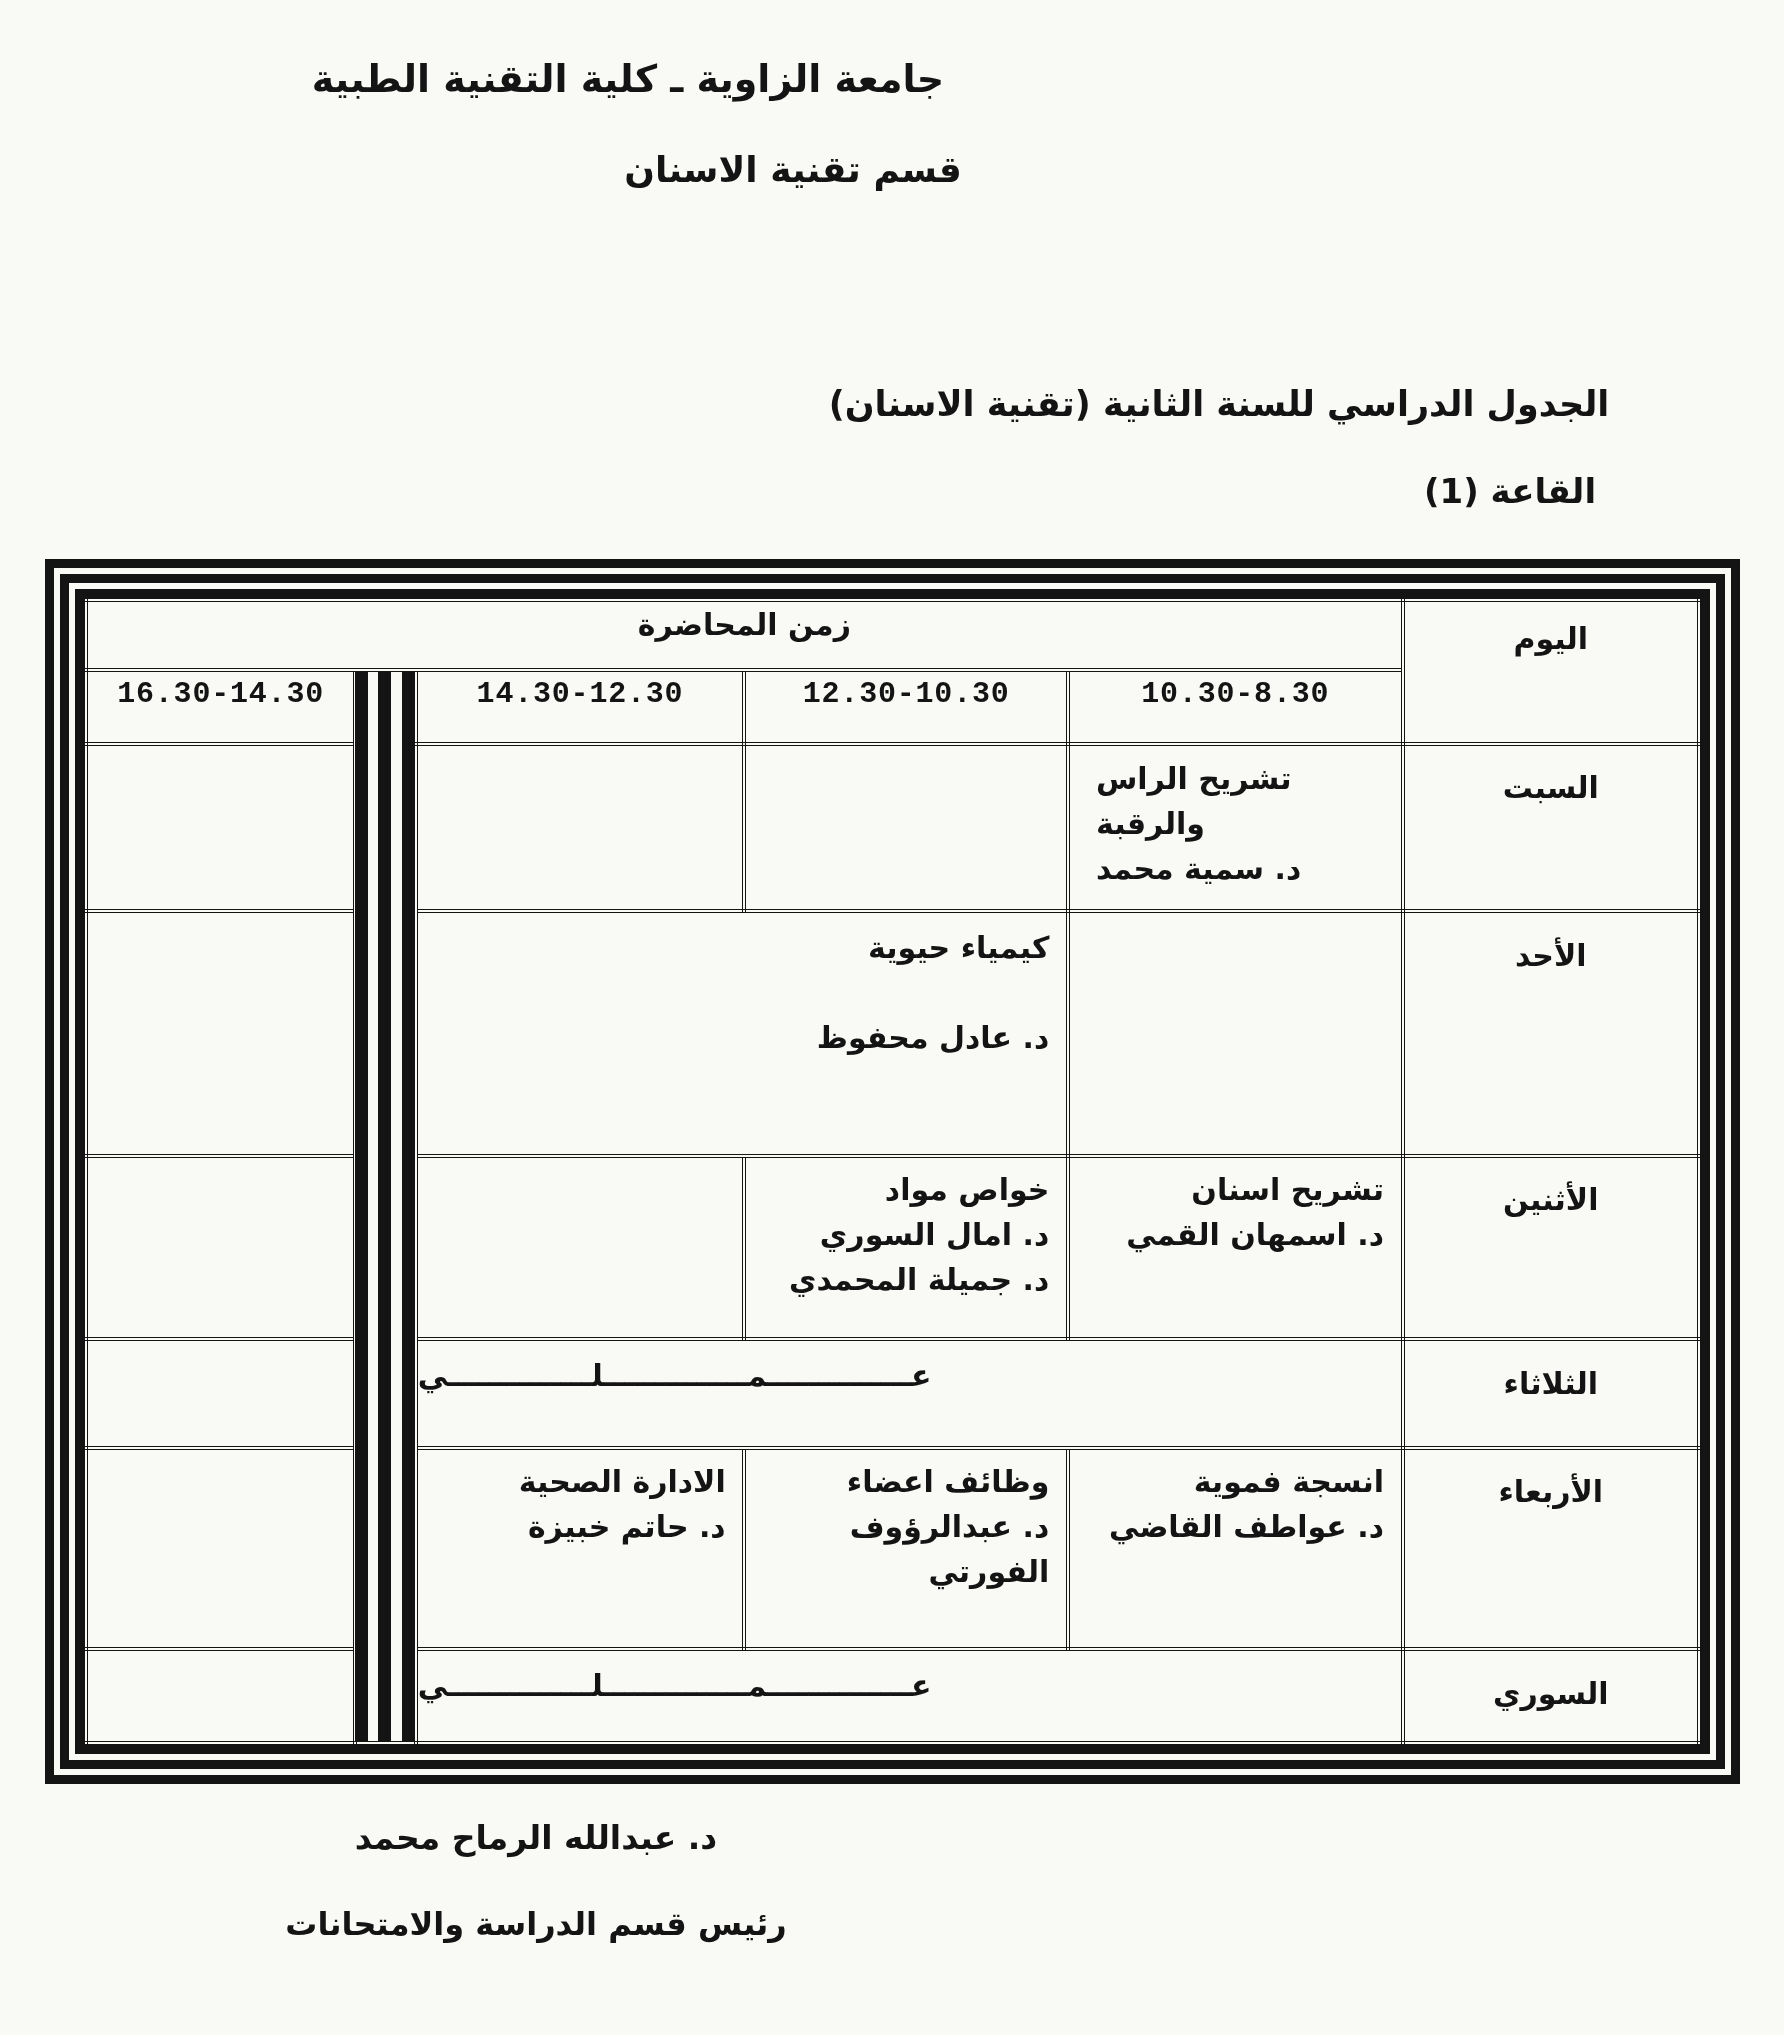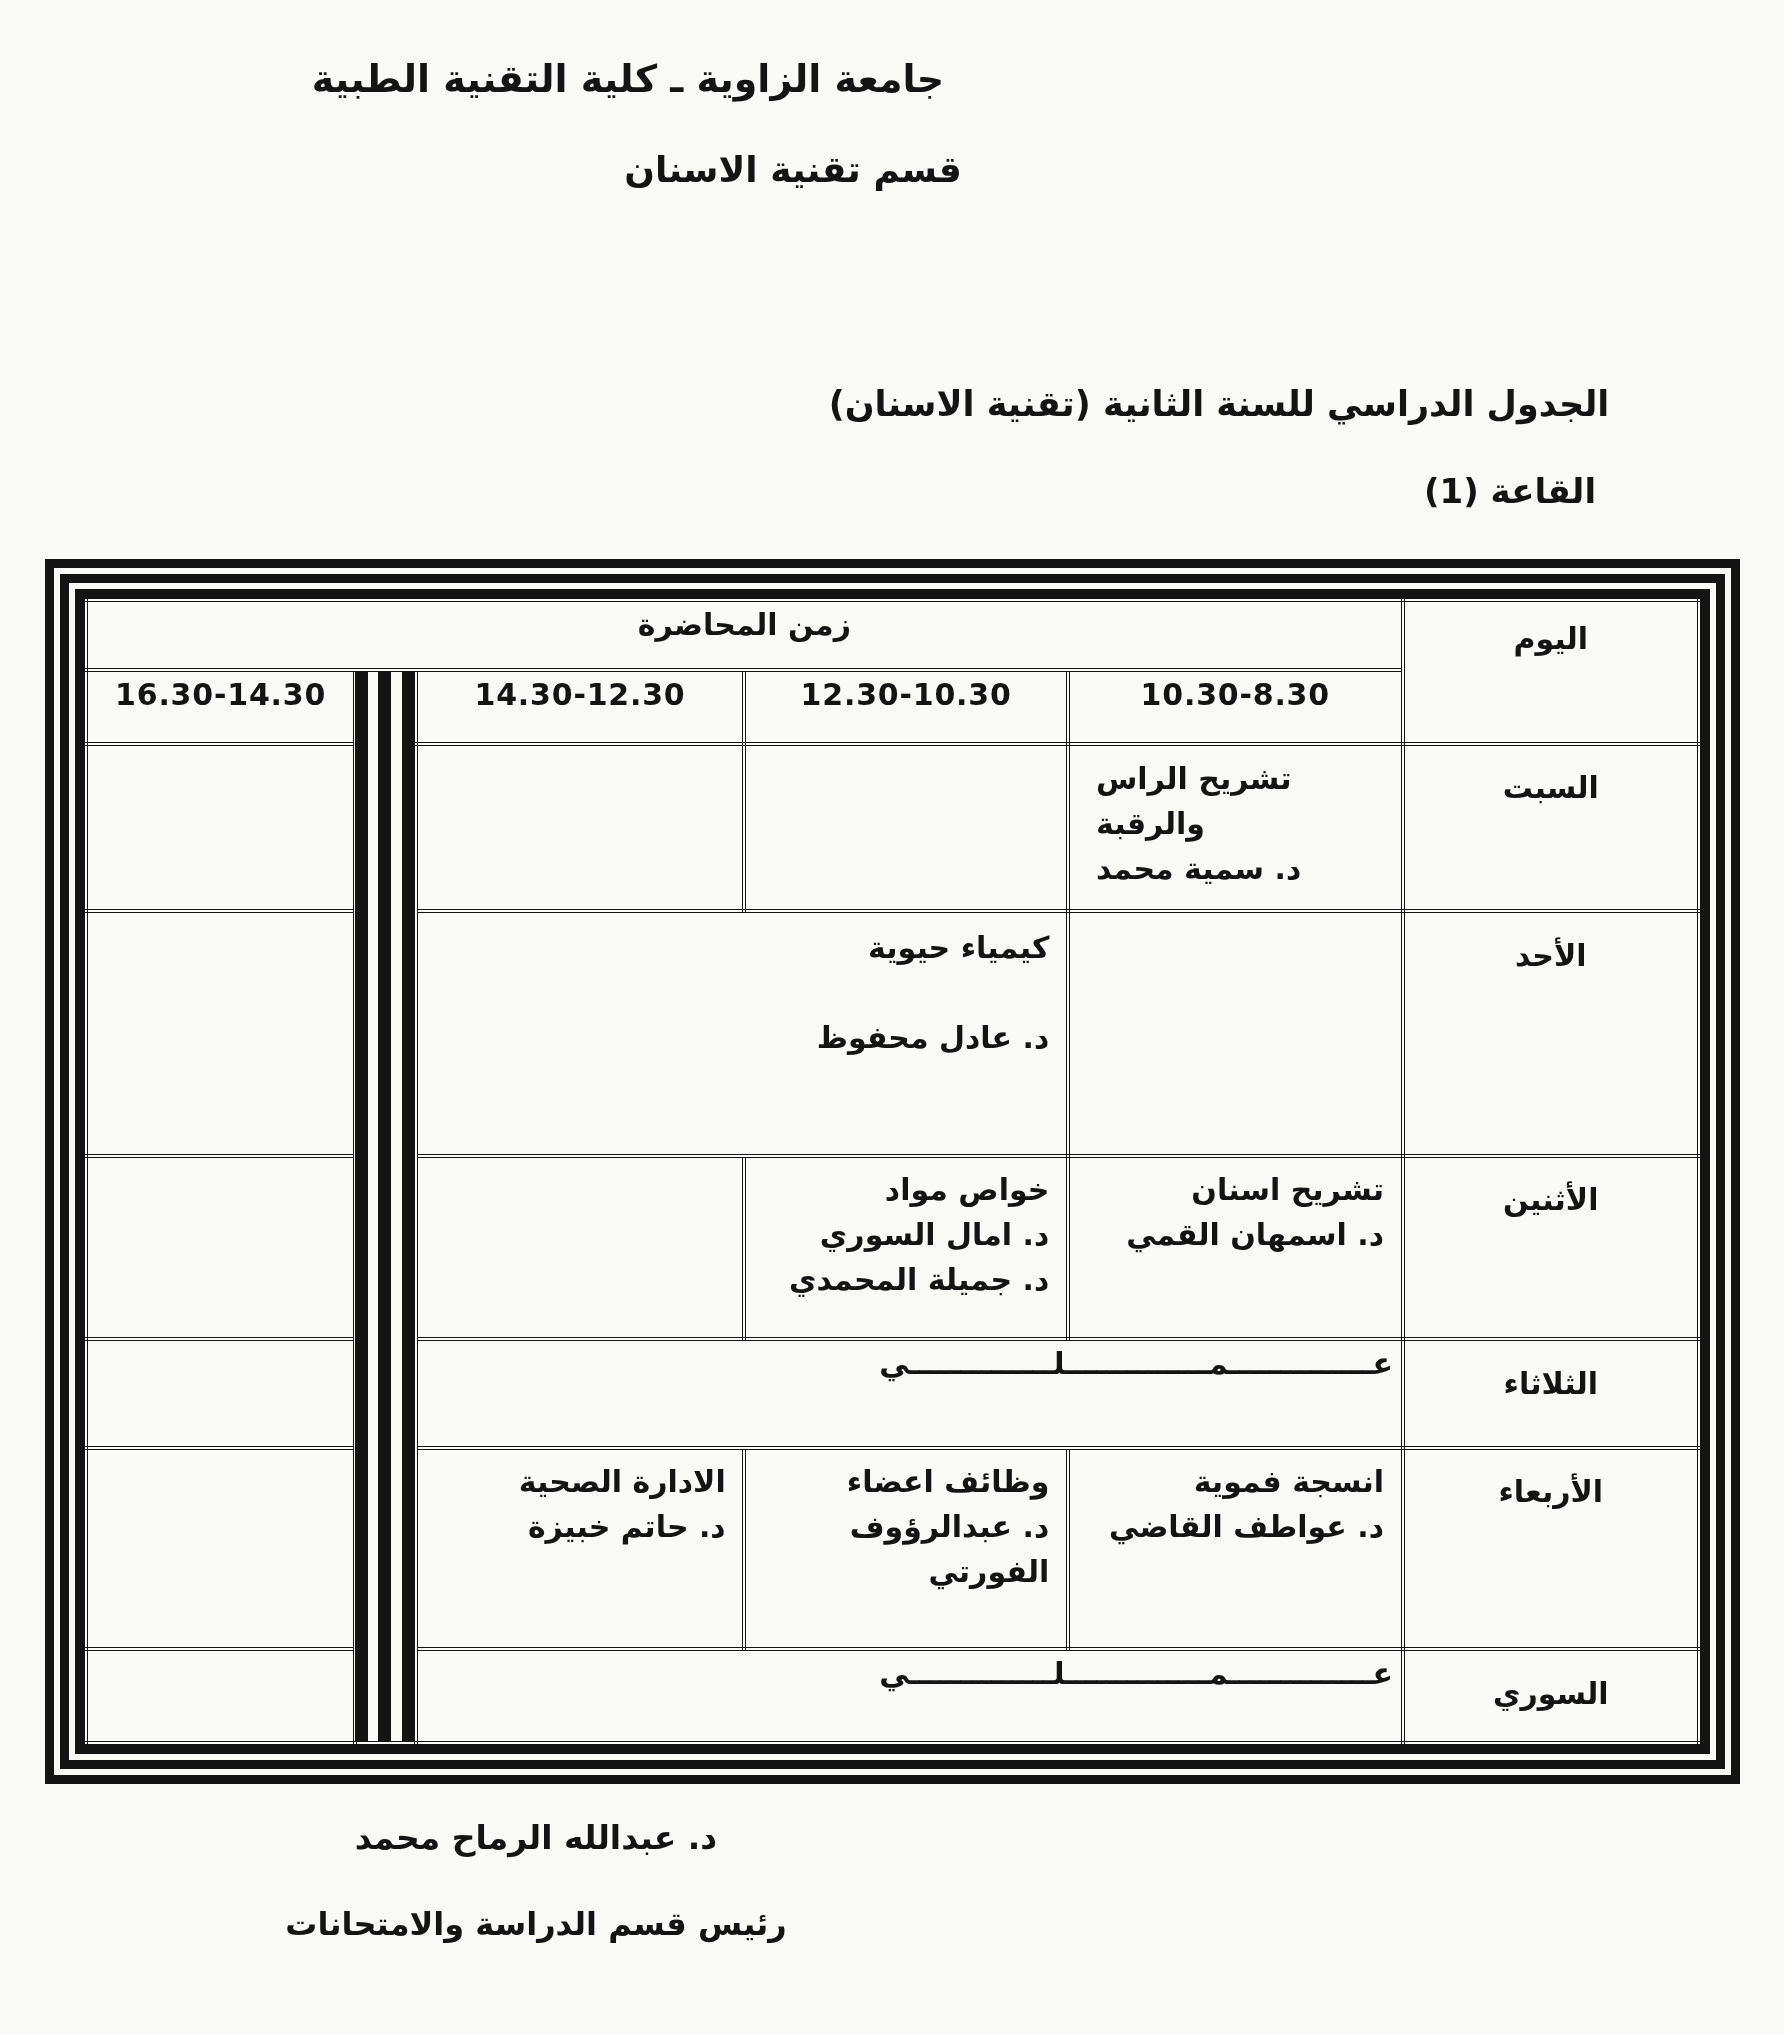--- a/index.html
+++ b/index.html
@@ -50,31 +50,31 @@
   .r-slots{height:72px;}
   .r-sat  {height:165px;}
   .r-sun  {height:240px;}
   .r-mon  {height:180px;}
   .r-tue  {height:107px;}
   .r-wed  {height:198px;}
   .r-thu  {height:92px;}
 
   .time-cap{text-align:center;vertical-align:middle;font-size:36px;}
   .day-head{text-align:center;vertical-align:top;padding-top:13.6px;font-size:35px;}
-  .slot{text-align:center;vertical-align:middle;font-size:38px;letter-spacing:0.8px;}
+  .slot{text-align:center;vertical-align:middle;font-size:38px;letter-spacing:0.8px;font-family:Liberation Mono, monospace;}
   .day{text-align:center;padding-top:19.6px;font-size:35px;}
 
   .c{padding-top:9px;}
   .sat1{text-align:left;direction:rtl;padding-left:26px;padding-top:10.6px;line-height:1.55;}
   .sun-m{text-align:right;padding-right:16.6px;padding-top:12px;line-height:1.55;}
   .rt{text-align:right;padding-right:16.6px;line-height:1.5;}
   .practical{
-    text-align:right;
+    text-align:left;
     padding-right:7.5px;
-    padding-top:0;
+    padding-top:12px;
     font-size:36px;
     white-space:nowrap;
     overflow:hidden;
   }
   .thin-l{border-left:2.3px solid var(--ink);}
 
   
   .sep{
     padding:0;
     background:linear-gradient(90deg,

